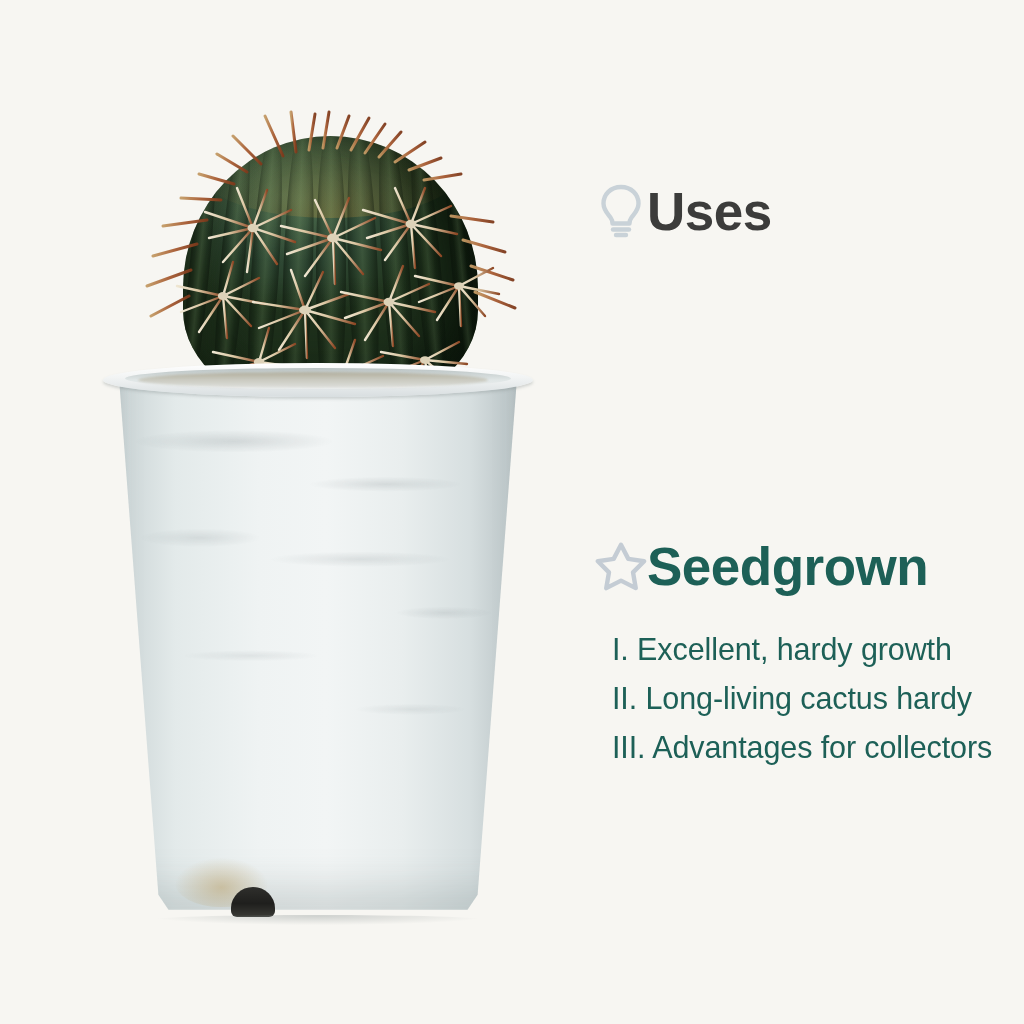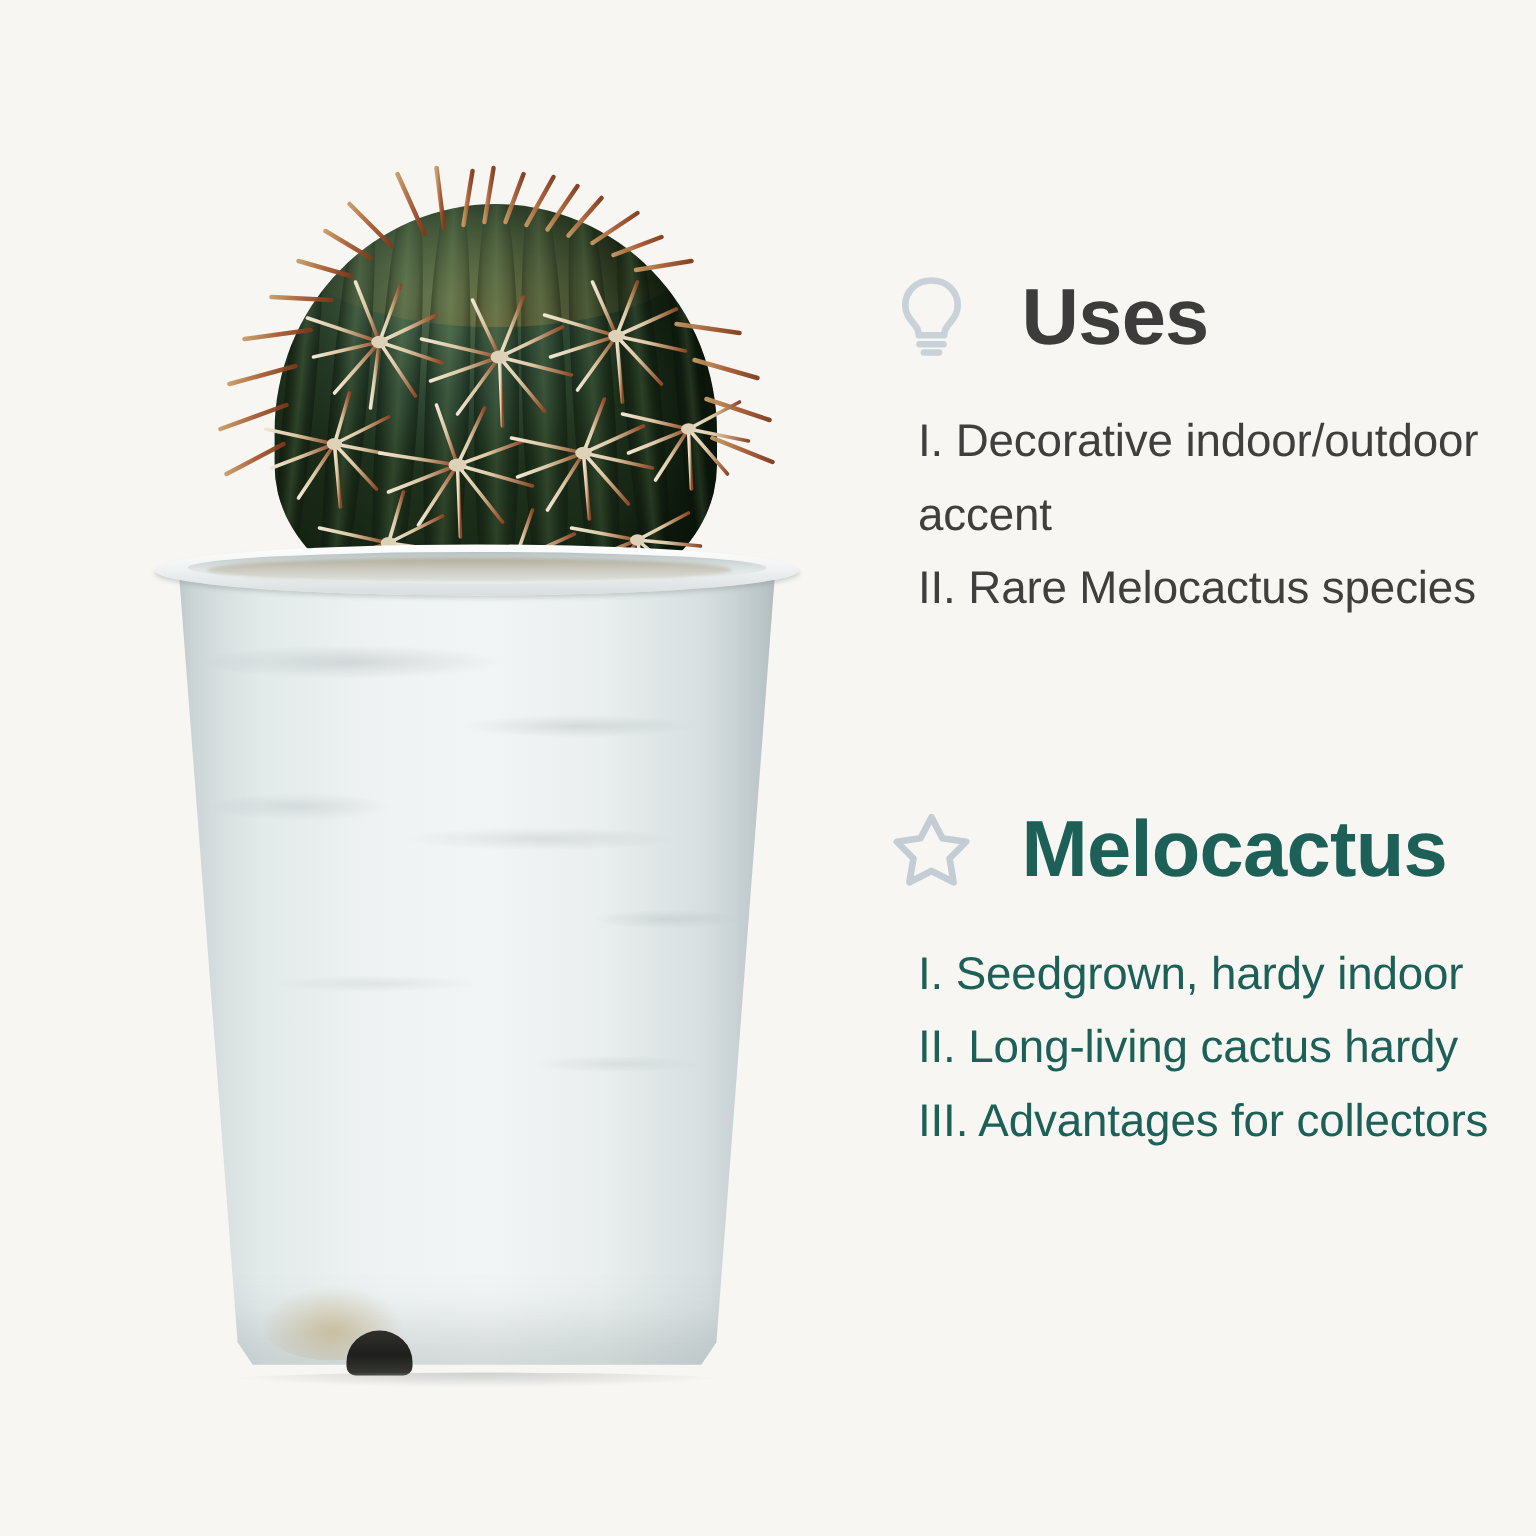--- a/index.html
+++ b/index.html
@@ -161,21 +161,21 @@
     left: 560px; top: 0;
     width: 464px; height: 1024px;
   }
   .section { position: absolute; left: 0; width: 464px; }
   .section-uses { top: 172px; }
   .section-advantages { top: 527px; }
 
   .section-head {
     display: flex;
     align-items: center;
-    gap: 34px;
+    gap: 0;
     padding-left: 35px;
     height: 78px;
   }
   .head-icon {
     width: 52px; height: 58px;
     display: flex;
     align-items: center;
     justify-content: center;
     flex: 0 0 auto;
   }
@@ -407,36 +407,32 @@
       <div class="section-head">
         <span class="head-icon">
           <svg width="46" height="56" viewBox="0 0 46 56" fill="none" stroke="#c9d2d8" stroke-width="4.4" stroke-linecap="round" stroke-linejoin="round">
             <path d="M23 4 C12.5 4 5.5 11.5 5.5 20.5 C5.5 27 9.5 30.5 12.5 34.5 C14 36.5 14.5 38.5 14.5 40.5 L31.5 40.5 C31.5 38.5 32 36.5 33.5 34.5 C36.5 30.5 40.5 27 40.5 20.5 C40.5 11.5 33.5 4 23 4 Z"></path>
             <path d="M15 46.5 L31 46.5"></path>
             <path d="M18 52 L28 52"></path>
           </svg>
         </span>
         <span class="head-title uses">Uses</span>
       </div>
-      <div class="section-list list-uses">
-        <div class="list-item">I. Decorative indoor/outdoor accent</div>
-        <div class="list-item">II. Rare Melocactus species</div>
-      </div>
     </div>
 
     <div class="section section-advantages">
       <div class="section-head">
         <span class="head-icon">
           <svg width="54" height="52" viewBox="0 0 54 52" fill="none" stroke="#c4ccd4" stroke-width="4.6" stroke-linecap="round" stroke-linejoin="round">
             <path d="M27 4 L34.6 18.6 L51 21 L39.5 32.6 L42.3 49 L27 41.2 L11.7 49 L14.5 32.6 L3 21 L19.4 18.6 Z"></path>
           </svg>
         </span>
-        <span class="head-title advantages">Melocactus</span>
+        <span class="head-title advantages">Seedgrown</span>
       </div>
       <div class="section-list list-advantages">
-        <div class="list-item">I. Seedgrown, hardy indoor</div>
+        <div class="list-item">I. Excellent, hardy growth</div>
         <div class="list-item">II. Long-living cactus hardy</div>
         <div class="list-item">III. Advantages for collectors</div>
       </div>
     </div>
 
   </div>
 </div>
 
 </body></html>

